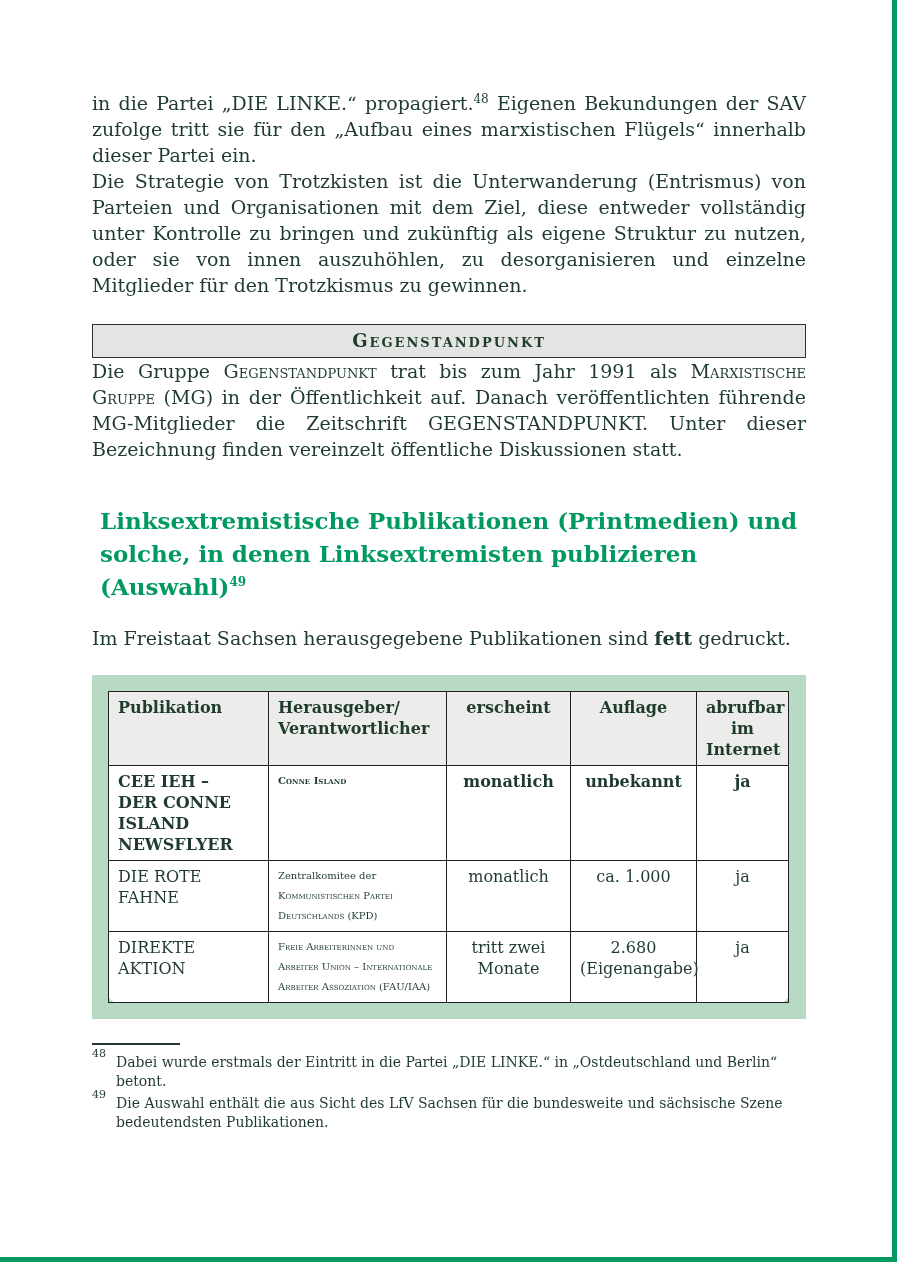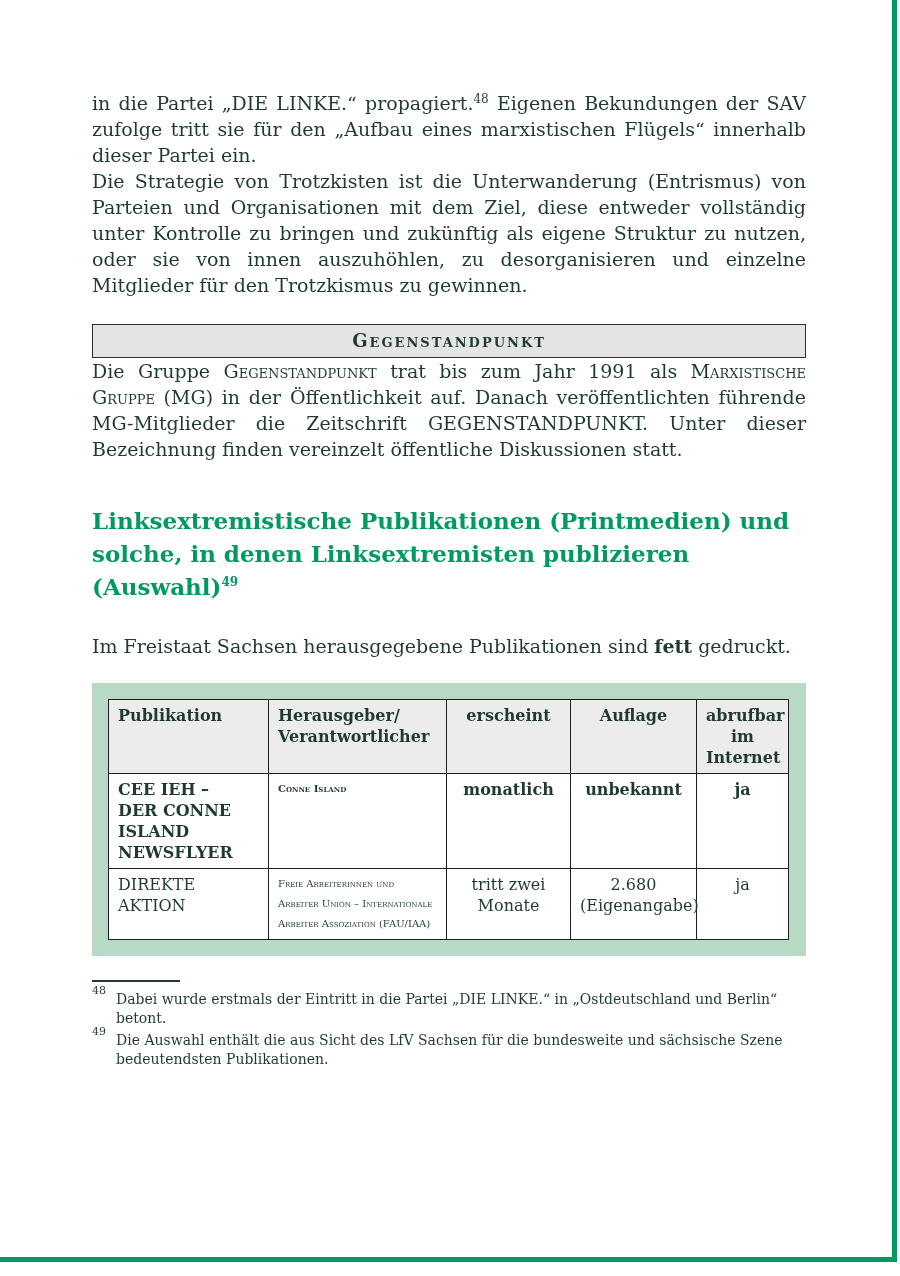--- a/index.html
+++ b/index.html
@@ -39,41 +39,42 @@
     font-variant: small-caps;
     font-weight: bold;
     letter-spacing: 2px;
     font-size: 18px;
   }
   .after-box { }
 
   .sc { font-variant: small-caps; }
 
   .section-title {
-    margin: 42px 0 0 0;
+    margin: 42px 0 0 8px;
     color: var(--accent, #009a60);
     font-size: 23px;
     line-height: 33px;
     font-weight: bold;
   }
-  .lead { margin-top: 30px; text-align: left; }
+  .lead { margin-top: 22px; text-align: left; }
 
   .panel {
     margin-top: 24px;
     background: var(--panel, #b8dac4);
     padding: 16px;
     width: 682px;
   }
   .pub-table {
     table-layout: fixed;
     width: 680px;
     border-collapse: collapse;
     background: #ffffff;
     font-size: 16px;
     line-height: 21px;
+    border-radius: 10px;
   }
   .pub-table th, .pub-table td {
     border: 1px solid #1f1f1f;
     padding: 5px 9px;
     vertical-align: top;
     text-align: left;
     font-weight: normal;
   }
   .pub-table th {
     background: var(--table-header-bg, #ececea);
@@ -168,20 +169,27 @@
             <td class="pre">CEE IEH –
 DER CONNE
 ISLAND
 NEWSFLYER</td>
             <td class="cell-small"><span></span><span class="sc">Conne Island</span><span></span></td>
             <td class="c pre">monatlich</td>
             <td class="c pre">unbekannt</td>
             <td class="c">ja</td>
           </tr>
           <tr>
+            <td class="pre">DIE ROTE FAHNE</td>
+            <td class="cell-small"><span>Zentralkomitee der </span><span class="sc">Kommunistischen Partei Deutschlands</span><span> (KPD)</span></td>
+            <td class="c pre">monatlich</td>
+            <td class="c pre">ca. 1.000</td>
+            <td class="c">ja</td>
+          </tr>
+          <tr>
             <td class="pre">DIREKTE AKTION</td>
             <td class="cell-small"><span></span><span class="sc">Freie Arbeiterinnen und Arbeiter Union – Internationale Arbeiter Assoziation</span><span> (FAU/IAA)</span></td>
             <td class="c pre">tritt zwei
 Monate</td>
             <td class="c pre">2.680
 (Eigenangabe)</td>
             <td class="c">ja</td>
           </tr>
         </tbody>
       </table>

